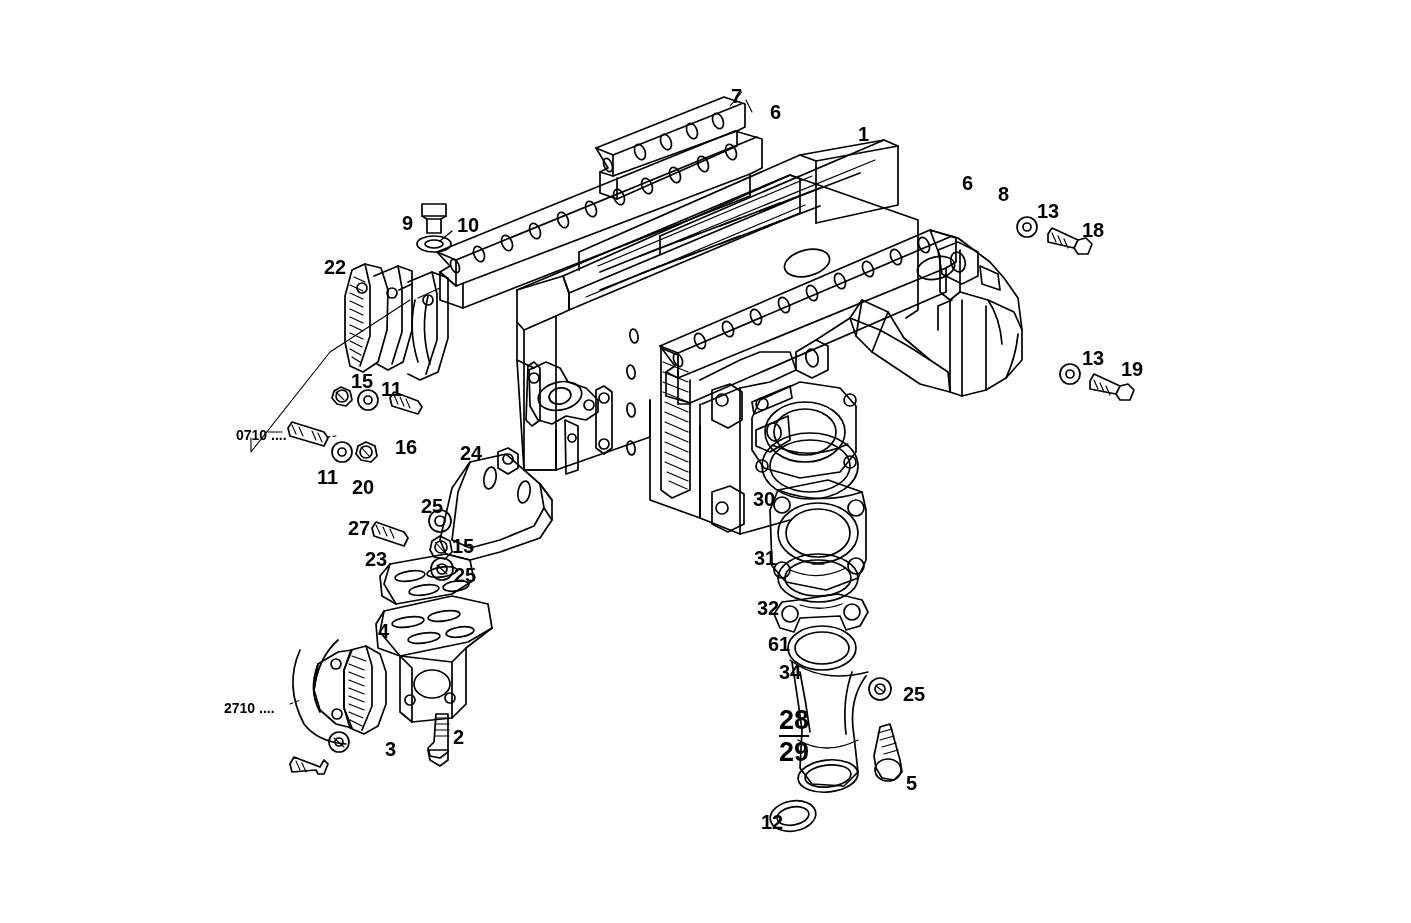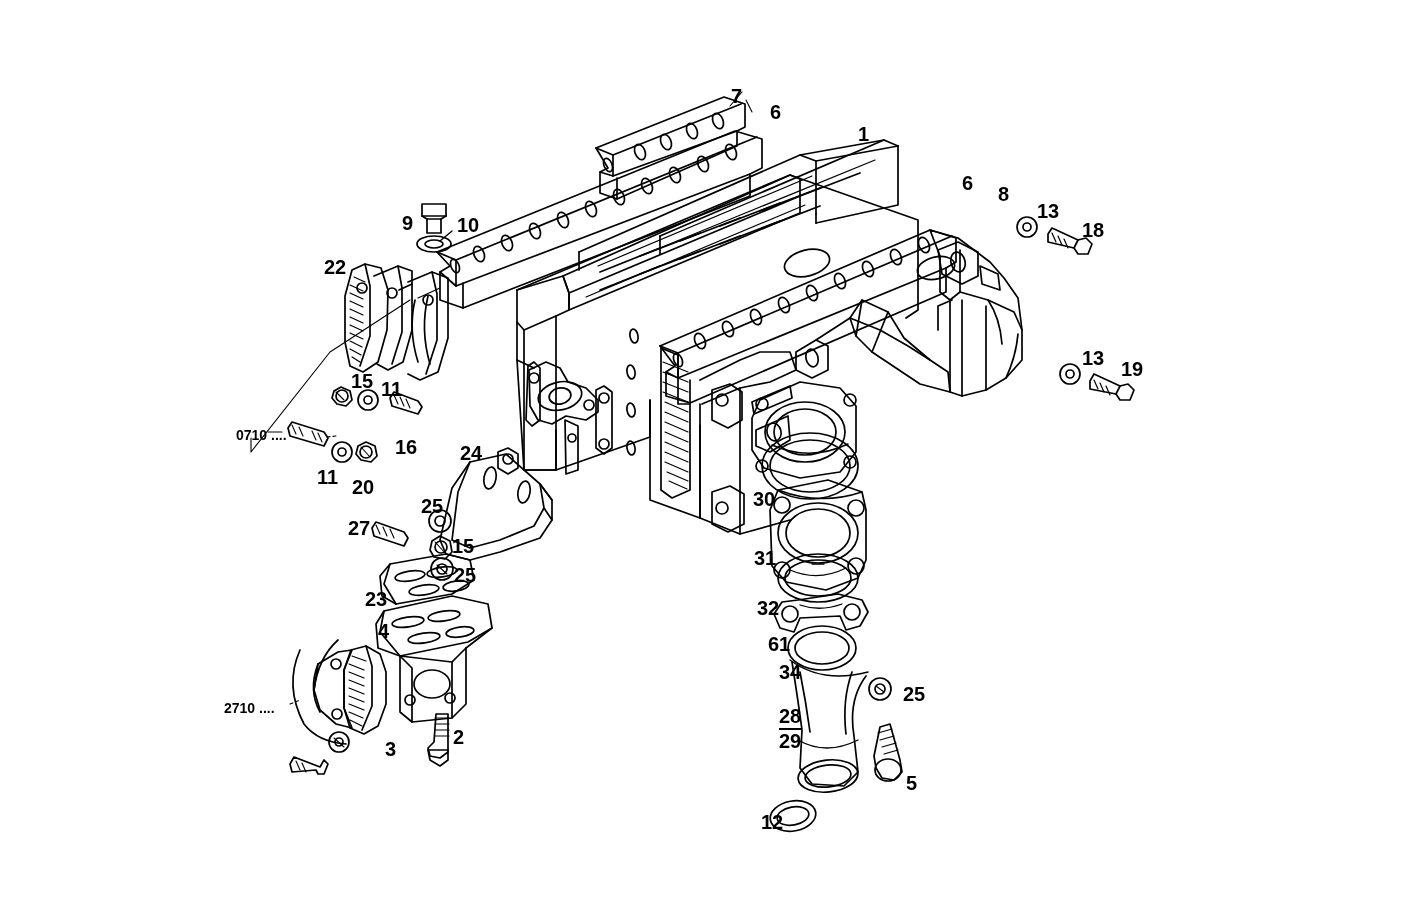--- a/index.html
+++ b/index.html
@@ -5,21 +5,21 @@
   html,body{margin:0;padding:0;background:#ffffff;}
   body{width:1411px;height:923px;overflow:hidden;font-family:"Liberation Sans",sans-serif;}
   #stage{position:relative;width:1411px;height:923px;background:#fff;}
   #art{position:absolute;left:0;top:0;width:1411px;height:923px;}
   .lbl{position:absolute;color:#000;font-family:"Liberation Sans",sans-serif;
        font-size:20px;font-weight:700;line-height:1;white-space:nowrap;
        letter-spacing:0px;}
   .refcode{position:absolute;color:#000;font-family:"Liberation Sans",sans-serif;
        font-size:14px;font-weight:700;line-height:1;white-space:nowrap;}
   .frac{position:absolute;color:#000;font-family:"Liberation Sans",sans-serif;
-        font-size:20px;font-weight:700;line-height:1.05;}
+        font-size:27px;font-weight:700;line-height:1.05;}
   .frac .bar{height:2px;background:#000;margin:1px 0;}
 </style>
 </head>
 <body>
 
 <div id="stage">
 
   <svg id="art" viewBox="0 0 1411 923" xmlns="http://www.w3.org/2000/svg">
     <g fill="none" stroke="#000" stroke-width="1.7" stroke-linejoin="round" stroke-linecap="round">
 
@@ -431,21 +431,21 @@
   <div class="lbl" style="left:351px;top:371px;">15</div>
   <div class="lbl" style="left:381px;top:379px;">11</div>
   <div class="lbl" style="left:395px;top:437px;">16</div>
   <div class="lbl" style="left:317px;top:467px;">11</div>
   <div class="lbl" style="left:352px;top:477px;">20</div>
   <div class="lbl" style="left:460px;top:443px;">24</div>
   <div class="lbl" style="left:421px;top:496px;">25</div>
   <div class="lbl" style="left:348px;top:518px;">27</div>
   <div class="lbl" style="left:452px;top:536px;">15</div>
   <div class="lbl" style="left:454px;top:565px;">25</div>
-  <div class="lbl" style="left:365px;top:589px;">23</div>
+  <div class="lbl" style="left:365px;top:549px;">23</div>
   <div class="lbl" style="left:378px;top:621px;">4</div>
   <div class="lbl" style="left:753px;top:489px;">30</div>
   <div class="lbl" style="left:754px;top:548px;">31</div>
   <div class="lbl" style="left:757px;top:598px;">32</div>
   <div class="lbl" style="left:768px;top:634px;">61</div>
   <div class="lbl" style="left:779px;top:662px;">34</div>
   <div class="lbl" style="left:903px;top:684px;">25</div>
   <div class="lbl" style="left:385px;top:739px;">3</div>
   <div class="lbl" style="left:453px;top:727px;">2</div>
   <div class="lbl" style="left:906px;top:773px;">5</div>

